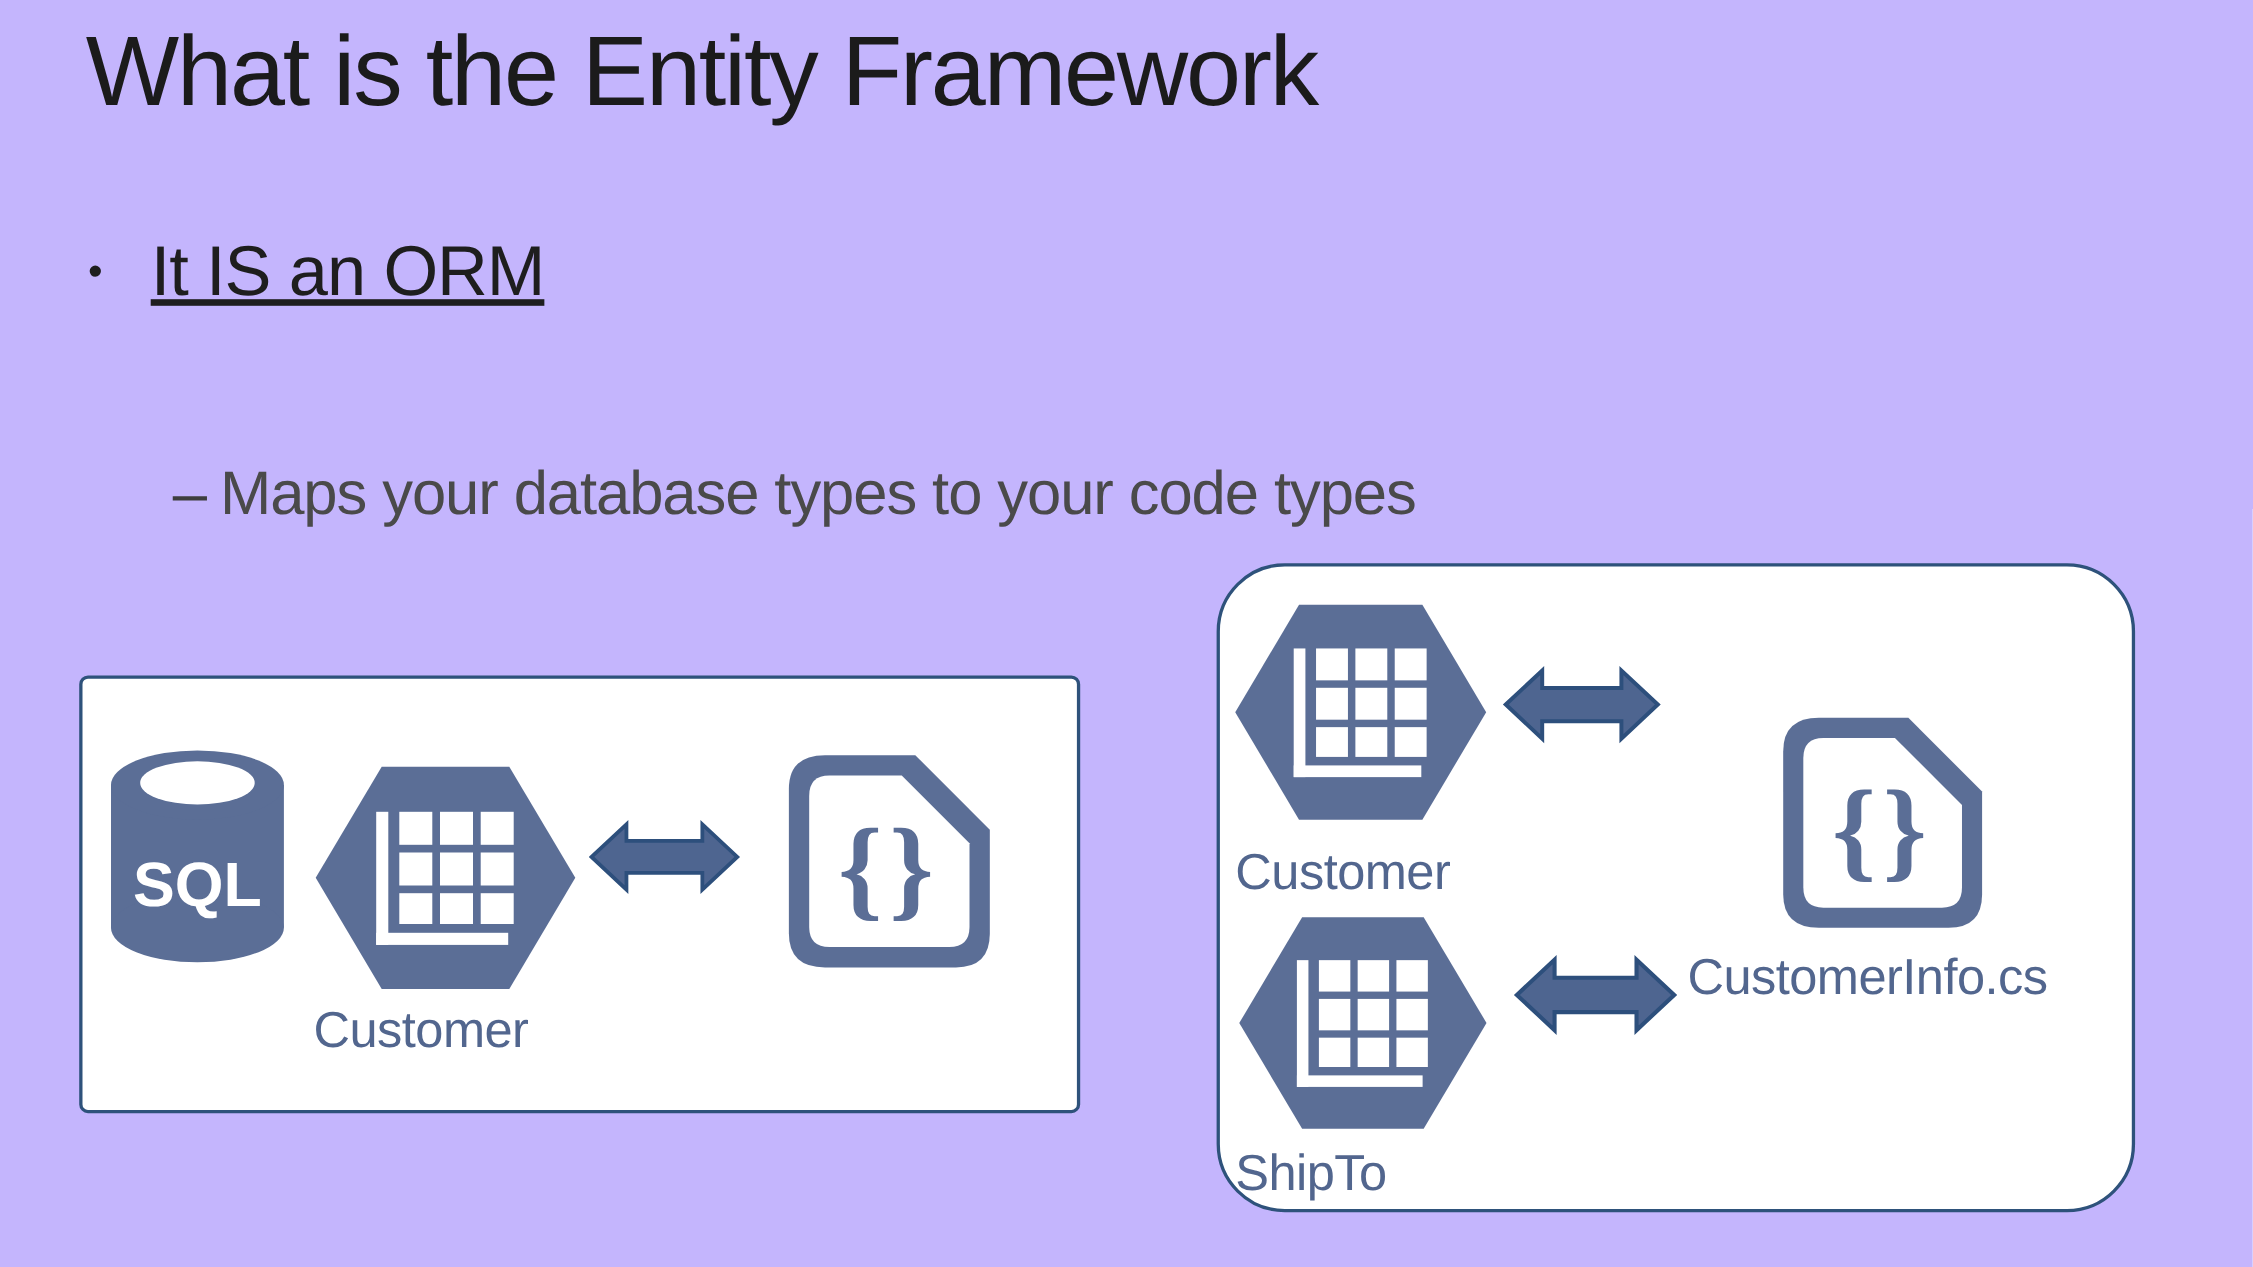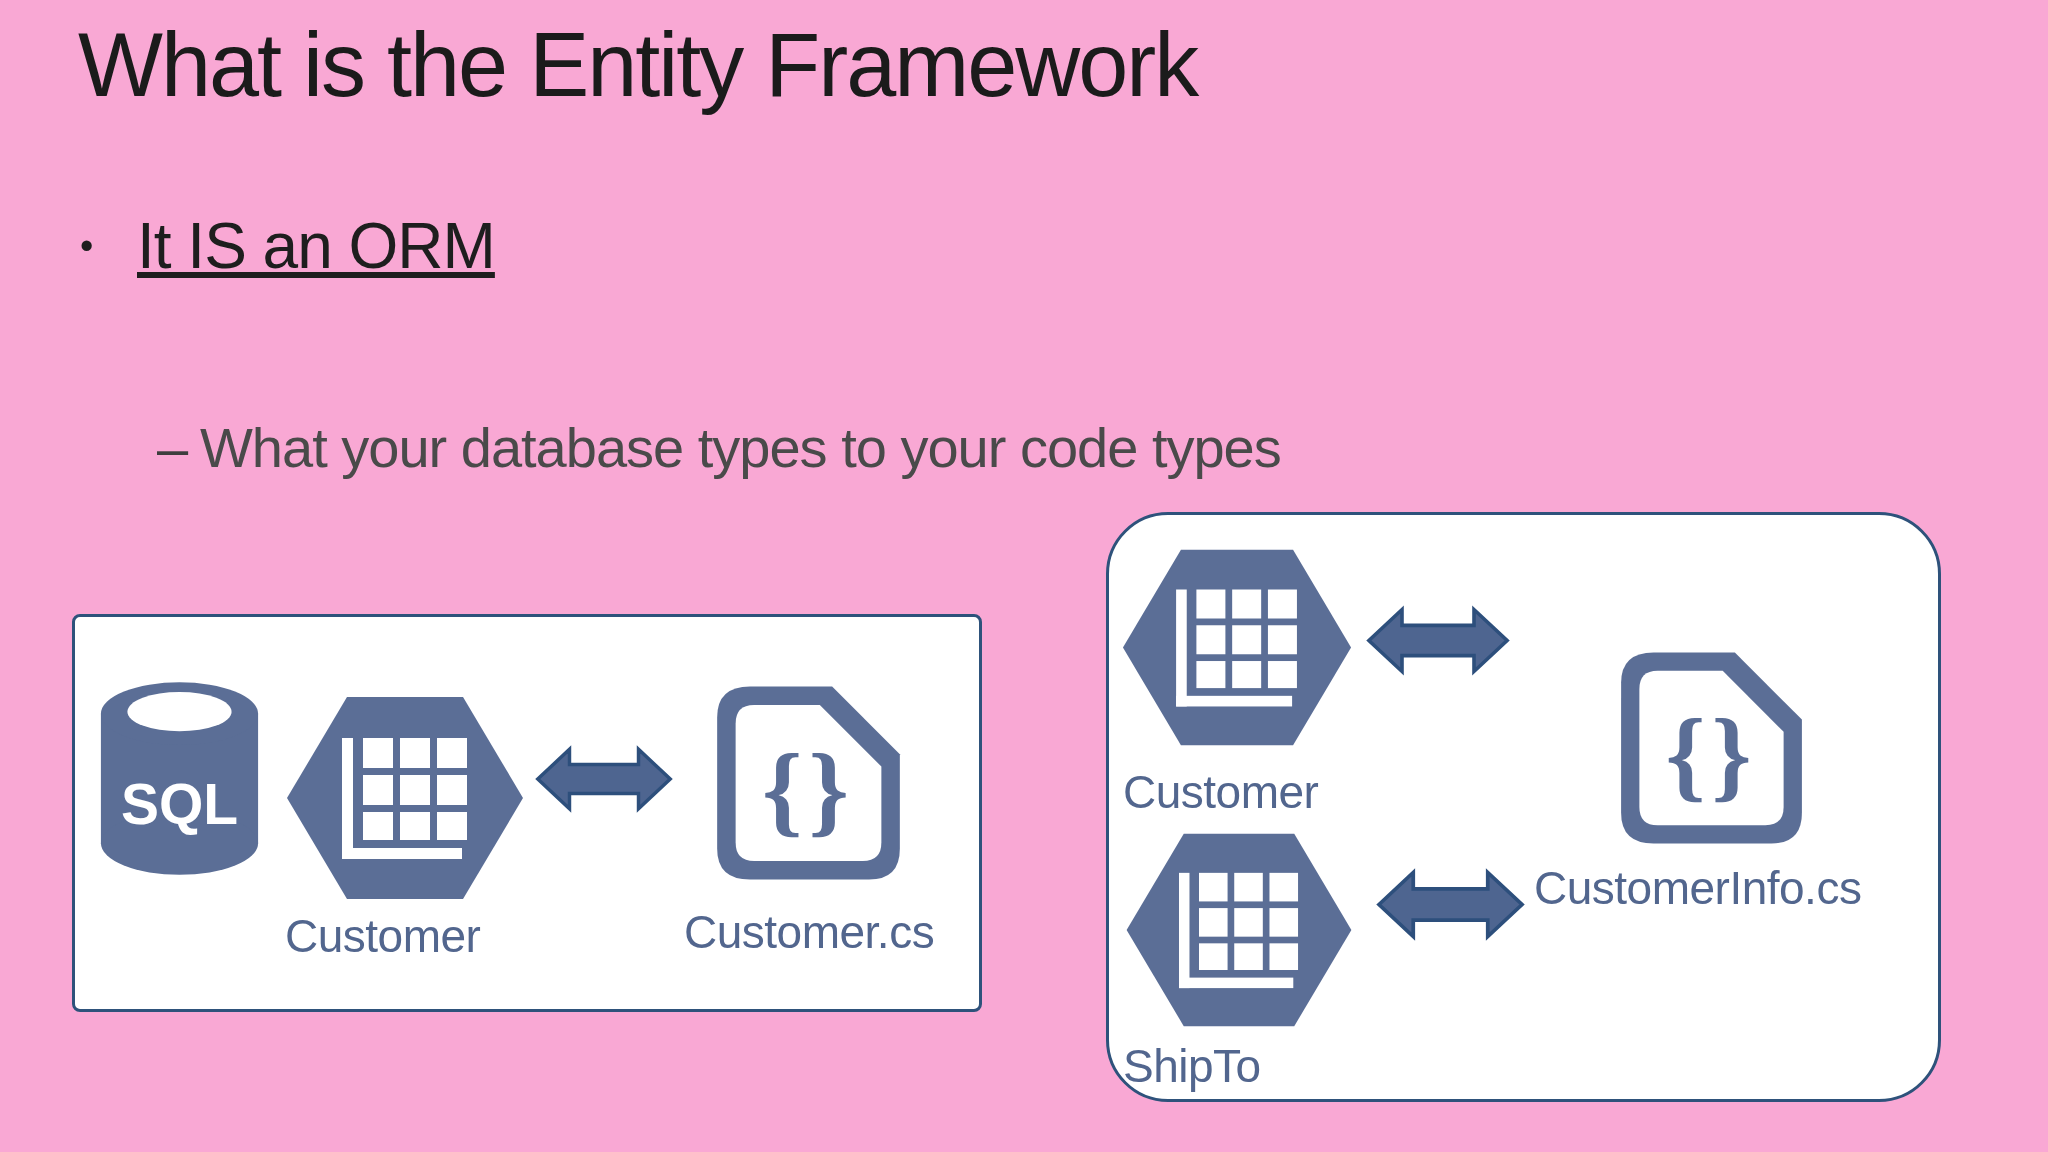--- a/index.html
+++ b/index.html
@@ -1,18 +1,18 @@
 <!DOCTYPE html>
 <html><head>
 <meta charset="utf-8">
 <style>
   * { margin:0; padding:0; box-sizing:border-box; }
   html,body { width:2048px; height:1152px; background:#ffffff; overflow:hidden; }
   body { font-family:"Liberation Sans","DejaVu Sans",sans-serif; }
-  .slide { position:relative; width:2048px; height:1152px; background:#f9a8d4;padding-left:16px; }
+  .slide { position:relative; width:2048px; height:1152px; background:#c4b5fd;padding-left:16px; }
 
   .title {
     position:absolute; left:78px; top:16px;
     font-size:90px; font-weight:300; letter-spacing:-2px;
     color:#1b1b1b; white-space:nowrap; line-height:1.1;
   }
 
   .line { position:absolute; white-space:nowrap; line-height:1.2; }
   .l1 { font-size:64px; color:#1e1e1e; letter-spacing:-1px; font-weight:300; }
   .l2 { font-size:56px; color:#4a4a4a; letter-spacing:-1px; font-weight:300; }
@@ -57,21 +57,21 @@
 </head>
 <body>
 
 <div class="slide">
 
   <div class="title">What is the Entity Framework</div>
 
   <div class="line l1" id="bullet-1"><span class="marker">•</span><span>It IS an ORM</span></div>
 
 
-  <div class="line l2" id="sub-1"><span class="marker">–</span><span>What your database types to your code types</span></div>
+  <div class="line l2" id="sub-1"><span class="marker">–</span><span>Maps your database types to your code types</span></div>
 
 
   <div class="box" id="box-left">
 
     <svg class="abs" id="cyl-left" viewBox="0 0 170 205">
       <rect x="5" y="36" width="160" height="132" fill="#5b6e96"></rect>
       <ellipse cx="85" cy="36" rx="80" ry="32" fill="#5b6e96"></ellipse>
       <ellipse cx="85" cy="168" rx="80" ry="32" fill="#5b6e96"></ellipse>
       <ellipse cx="85" cy="34" rx="53" ry="20" fill="#ffffff"></ellipse>
       <text x="85" y="148" text-anchor="middle" font-size="58" font-weight="bold" font-family="Liberation Sans, DejaVu Sans, sans-serif" fill="#ffffff">SQL</text>
@@ -98,21 +98,20 @@
       <polygon points="4,53 50,10 50,32 150,32 150,10 196,53 150,96 150,74 50,74 50,96" fill="#4e6590" stroke="#2d4f7c" stroke-width="5"></polygon>
     </svg>
 
     <svg class="abs" id="file-left" viewBox="0 0 190 200">
       <path d="M38,6 H118 L184,72 V164 Q184,194 154,194 H38 Q6,194 6,164 V36 Q6,6 38,6 Z" fill="#5b6e96"></path>
       <path d="M42,24 H106 L166,84 V158 Q166,176 148,176 H42 Q24,176 24,158 V42 Q24,24 42,24 Z" fill="#ffffff"></path>
       <text x="95" y="140" text-anchor="middle" font-size="100" font-weight="bold" letter-spacing="6" font-family="Liberation Serif, DejaVu Serif, serif" fill="#5b6e96">{}</text>
     </svg>
 
     <div class="icon-label" id="lbl-left-customer">Customer</div>
-    <div class="icon-label" id="lbl-left-customercs">Customer.cs</div>
   </div>
 
   <div class="box" id="box-right">
 
     <svg class="abs" id="hex-r1" viewBox="0 0 240 210">
       <polygon points="62,4 178,4 238,105 178,206 62,206 2,105" fill="#5b6e96"></polygon>
       <rect x="57" y="45" width="11" height="121" fill="#ffffff"></rect>
       <rect x="57" y="155" width="120" height="11" fill="#ffffff"></rect>
       <g fill="#ffffff">
         <rect x="78" y="45" width="30" height="30"></rect>

